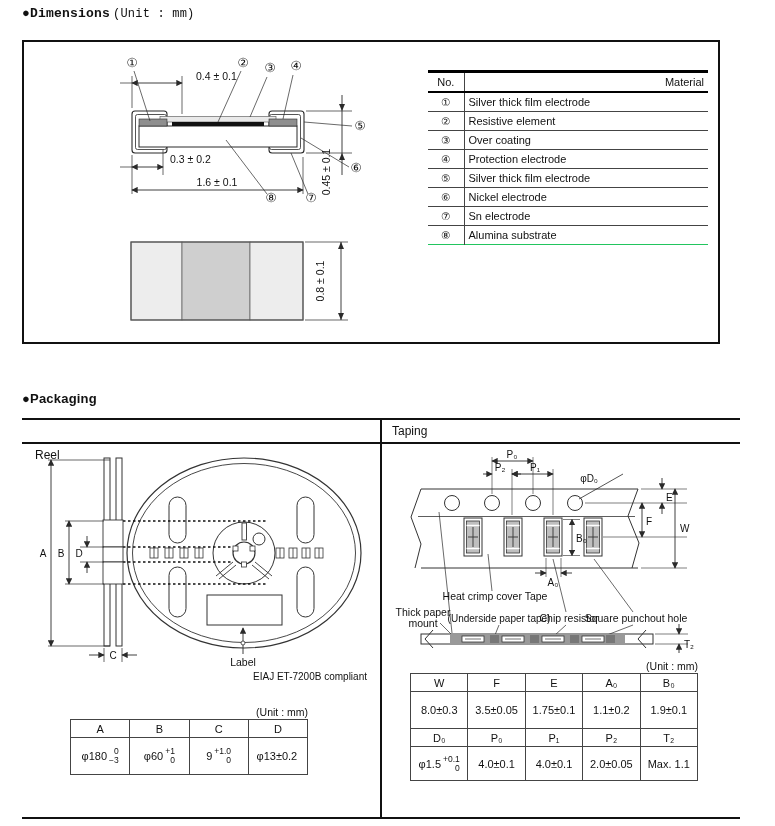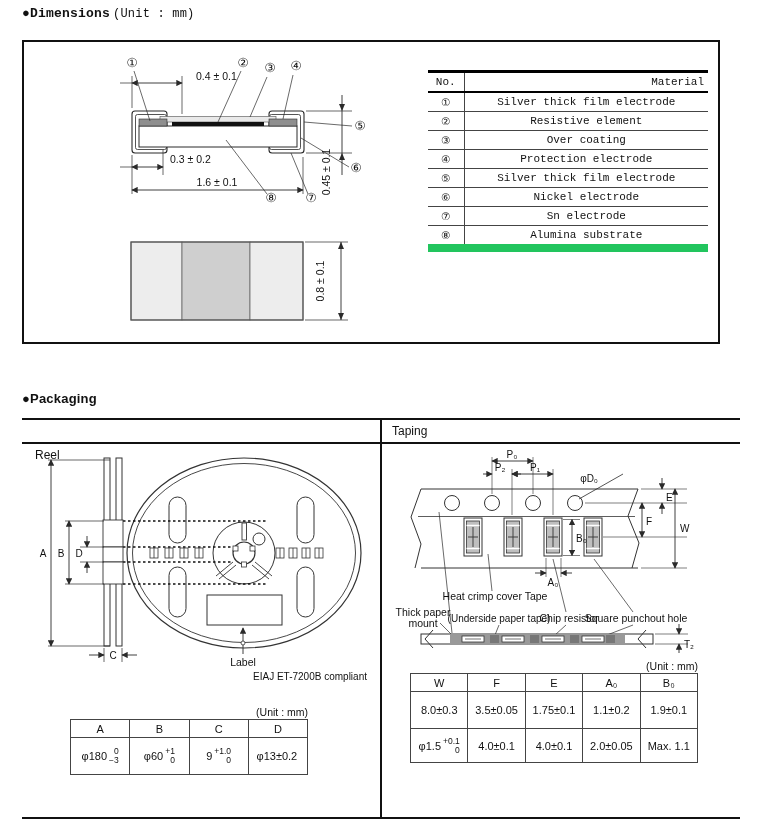--- a/index.html
+++ b/index.html
@@ -6,27 +6,27 @@
   body{font-family:"Liberation Sans", sans-serif;color:#111;}
   .canvas{position:relative;width:775px;height:826px;background:#fff;overflow:hidden;}
   .abs{position:absolute;}
   .sec-title{font-size:13px;font-weight:bold;letter-spacing:0.2px;}
   .sec-title .unit{font-weight:normal;font-size:12px;margin-left:3px;}
   .box{border:2px solid #111;}
   .rule{position:absolute;background:#111;height:2px;}
   .vrule{position:absolute;background:#111;width:2px;}
   .col-header{font-size:12px;}
   
-  .mat-table{border-collapse:collapse;font-size:11px;border-top:3px solid #000;border-bottom:8px solid #22c55e;table-layout:fixed;font-family:Liberation Mono, monospace;}
+  .mat-table{border-collapse:collapse;font-size:11px;border-top:3px solid #000;border-bottom:1px solid #22c55e;table-layout:fixed;}
   .mat-table th{font-weight:normal;border-bottom:2px solid #000;padding:2px 4px;height:14px;text-align:right;}
   .mat-table td{border-bottom:1px solid #444;padding:1.5px 4px;height:15px;}
   .mat-table tr:last-child td{border-bottom:none;}
   .mat-table .no-col{border-right:1px solid #444;text-align:center;}
   .mat-table td.no-col{font-size:10.5px;}
-  .mat-table td.mat-cell{text-align:center;}
+  .mat-table td.mat-cell{text-align:left;}
   
   .unit-label{font-size:10.5px;text-align:right;}
   .val-table{border-collapse:collapse;font-size:11px;text-align:center;table-layout:fixed;}
   .val-table td{border:1px solid #444;padding:1px 2px;}
   .val-table tr.hdr td{height:15px;}
   .val-table tr.vals td{height:34px;}
   .val-table tr.vals2 td{height:31px;}
   .tolcell{display:inline-flex;align-items:center;justify-content:center;gap:2px;}
   .stack{display:inline-flex;flex-direction:column;font-size:8.5px;line-height:9px;text-align:right;}
   
@@ -427,20 +427,27 @@
       <td>A₀</td>
       <td>B₀</td>
     </tr>
     <tr class="vals">
       <td>8.0±0.3</td>
       <td>3.5±0.05</td>
       <td>1.75±0.1</td>
       <td>1.1±0.2</td>
       <td>1.9±0.1</td>
     </tr>
+    <tr class="hdr">
+      <td>D₀</td>
+      <td>P₀</td>
+      <td>P₁</td>
+      <td>P₂</td>
+      <td>T₂</td>
+    </tr>
     <tr class="vals2">
       <td><span class="tolcell">
               <span>φ1.5</span>
               <span class="stack">
                 <span>+0.1</span>
                 <span>0</span>
               </span>
             </span></td>
       <td>4.0±0.1</td>
       <td>4.0±0.1</td>

